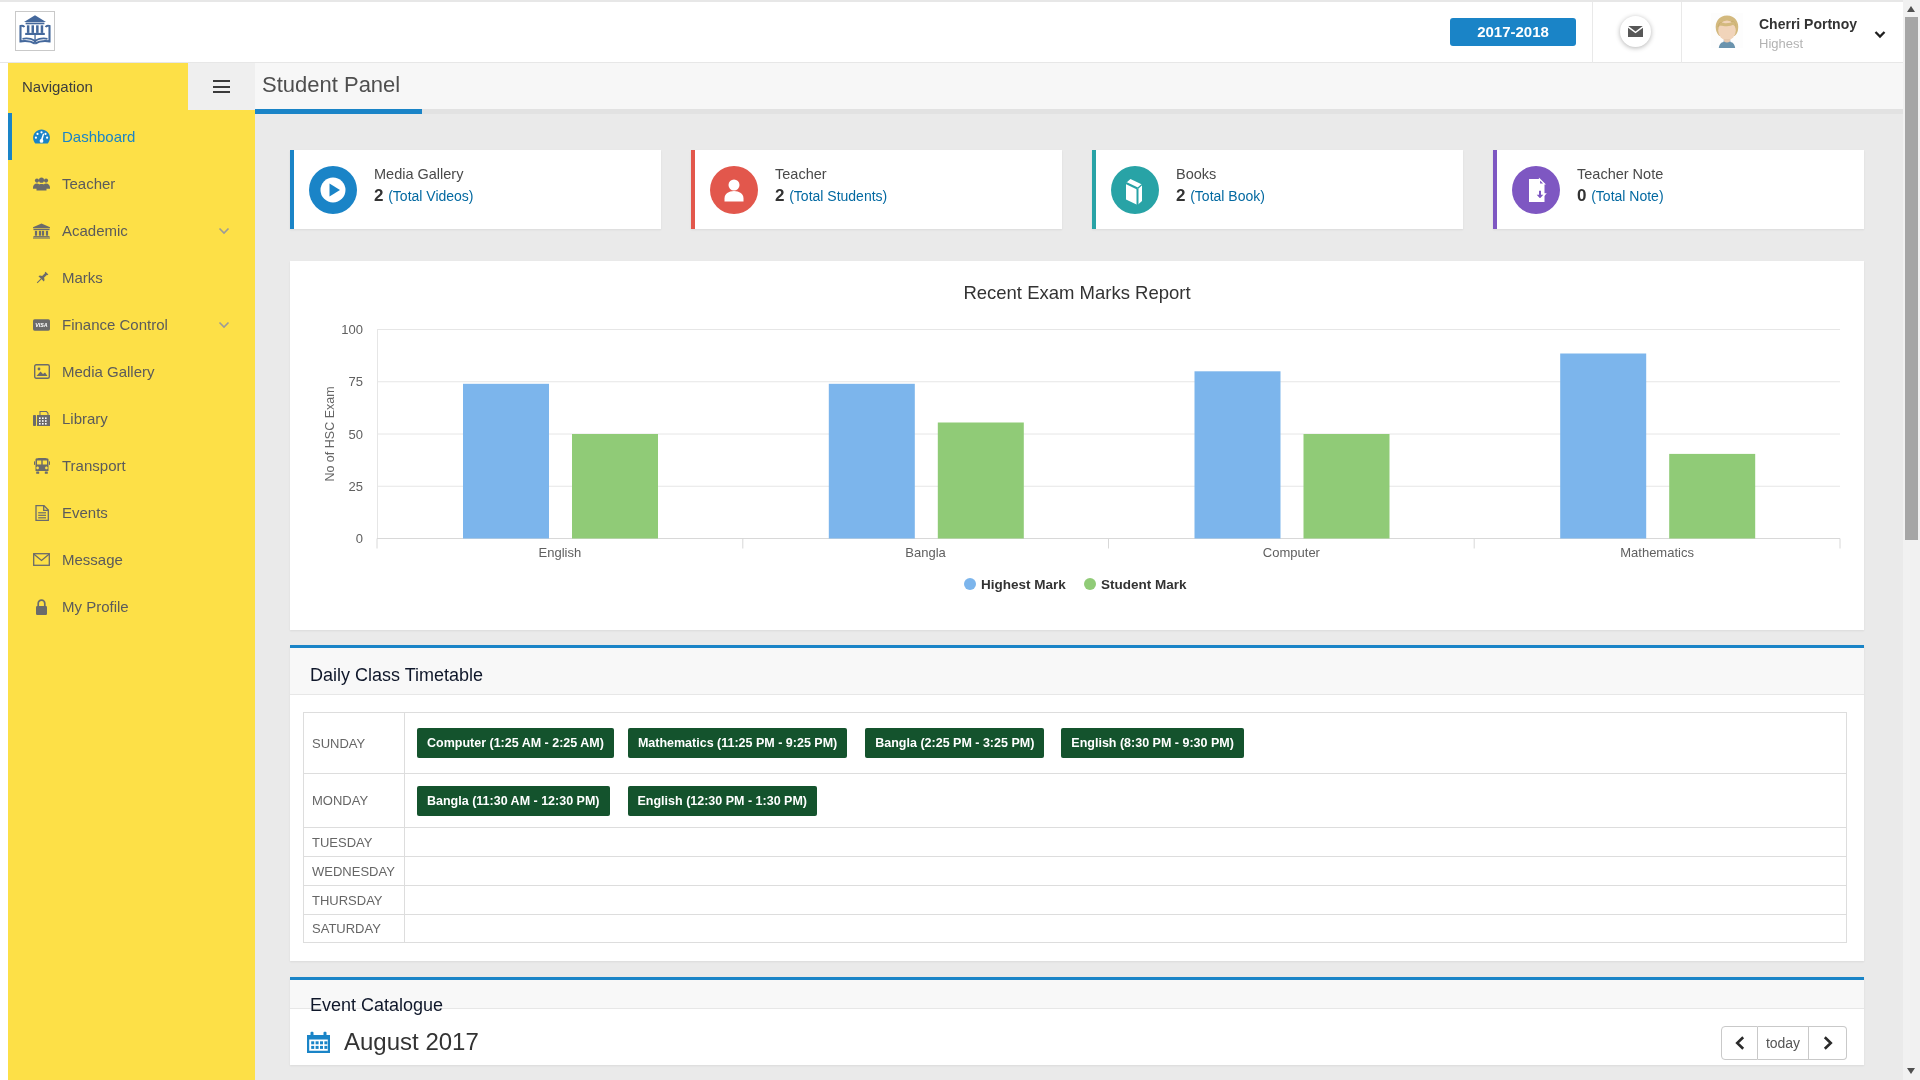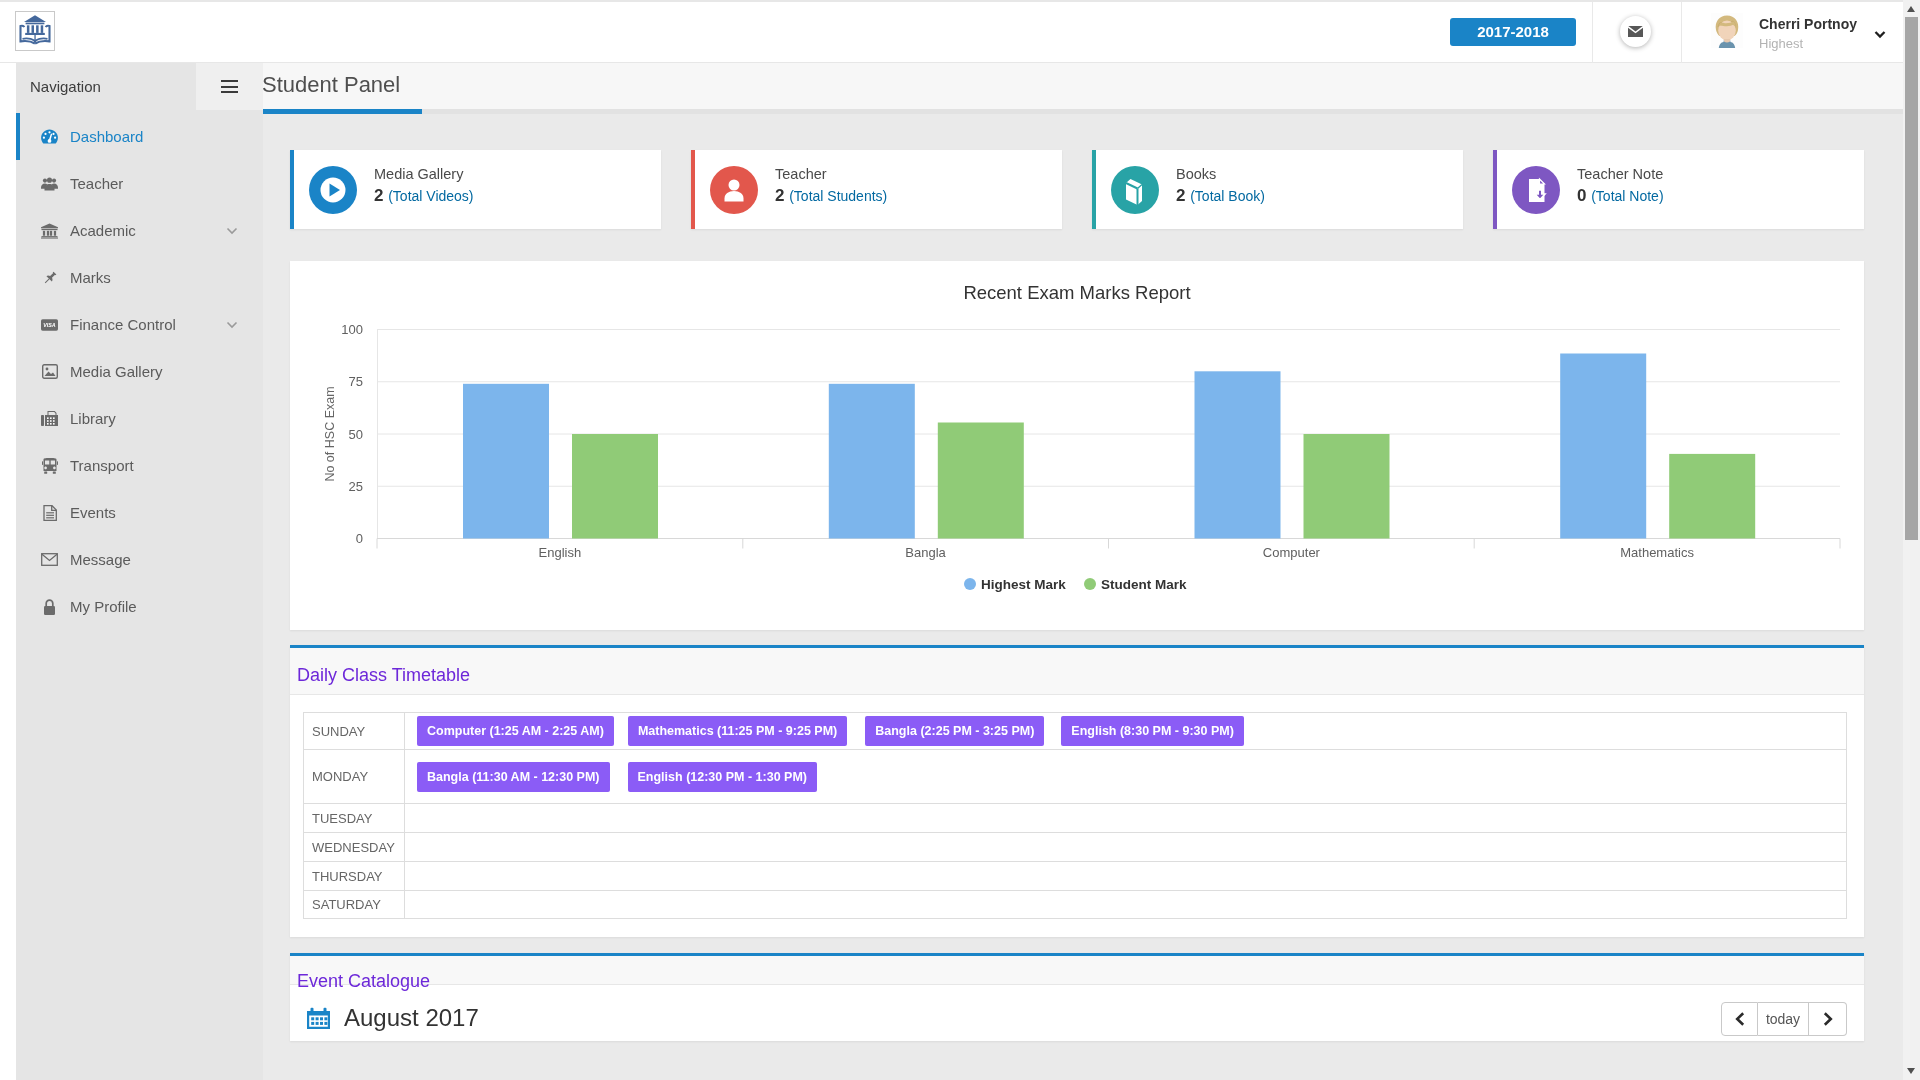--- a/index.html
+++ b/index.html
@@ -7,21 +7,21 @@
 .topbar { position:absolute; left:0; top:0; width:1903px; height:63px; background:#fff; border-bottom:1px solid #e7e7e7; z-index:5; }
 .logobox { position:absolute; left:15px; top:11px; width:40px; height:40px; border:1px solid #c9c9c9; }
 .sessbtn { position:absolute; left:1450px; top:18px; width:126px; height:28px; background:#1a84c7; border-radius:3px; color:#fff; font-size:15px; font-weight:bold; text-align:center; line-height:28px; }
 .tdiv1 { position:absolute; left:1592px; top:0; width:1px; height:63px; background:#e9e9e9; }
 .tdiv2 { position:absolute; left:1681px; top:0; width:1px; height:63px; background:#e9e9e9; }
 .mailcirc { position:absolute; left:1620px; top:16px; width:31px; height:31px; border-radius:50%; background:#fff; box-shadow:0 1px 5px rgba(0,0,0,0.3); text-align:center; }
 .avatar { position:absolute; left:1711px; top:13px; width:32px; height:35px; overflow:hidden; }
 .uname { position:absolute; left:1759px; top:16px; font-size:14px; font-weight:bold; color:#333; }
 .urole { position:absolute; left:1759px; top:36px; font-size:13px; color:#b3b3b3; }
 .uchev { position:absolute; left:1874px; top:25px; }
-.sidebar { position:absolute; left:16px; top:63px; width:247px; height:1017px; background:#e5e5e5; z-index:4; }
+.sidebar { position:absolute; left:8px; top:63px; width:247px; height:1017px; background:#fde047; z-index:4; }
 .navhead { position:relative; height:47px; }
 .navhead .ntxt { position:absolute; left:14px; top:15px; font-size:15px; color:#3d3d3d; }
 .hambox { position:absolute; right:0; top:0; width:67px; height:47px; background:#efefef; }
 .hambars { position:absolute; left:25px; top:17px; width:17px; }
 .hambars div { height:2.2px; background:#3a3a3a; margin-bottom:3.4px; }
 .menu { margin-top:3px; }
 .mitem { position:relative; height:47px; line-height:47px; font-size:15px; color:#5b5b5b; }
 .mitem .mico { position:absolute; left:25px; top:0; width:17px; height:47px; display:flex; align-items:center; justify-content:center; }
 .mitem .mtxt { position:absolute; left:54px; top:0; }
 .mitem .mchev { position:absolute; right:25px; top:20px; line-height:0; }
@@ -40,26 +40,26 @@
 .scard .t1 { position:absolute; left:80px; top:16px; font-size:14.5px; color:#4a4a4a; }
 .scard .t2 { position:absolute; left:80px; top:36px; font-size:17px; font-weight:bold; color:#333; }
 .scard .t2 span { font-weight:normal; font-size:14px; color:#0369a1; }
 .c-blue { border-color:#1a84c7; } .c-blue .circ { background:#1a84c7; }
 .c-red { border-color:#e2574c; } .c-red .circ { background:#e2574c; }
 .c-teal { border-color:#28a3a6; } .c-teal .circ { background:#28a3a6; }
 .c-purple { border-color:#7e57c2; } .c-purple .circ { background:#7e57c2; }
 .chartcard { margin:32px 0 0 43px; width:1574px; height:369px; background:#fff; box-shadow:0 1px 2px rgba(0,0,0,0.07); }
 .seccard { margin:15px 0 0 43px; width:1574px; background:#fff; border-top:3px solid #1a84c7; box-shadow:0 1px 2px rgba(0,0,0,0.07); }
 .sechead { height:47px; background:#f8f8f8; border-bottom:1px solid #e7e7e7; }
-.sechead span { display:inline-block; margin-left:7px; margin-top:17px; font-size:18px; color:#6d28d9; }
+.sechead span { display:inline-block; margin-left:20px; margin-top:17px; font-size:18px; color:#0f172a; }
 .ttwrap { padding:17px 17px 18px 13px; }
 table.tt { border-collapse:collapse; width:100%; }
 table.tt td { border:1px solid #ddd; }
 td.day { width:101px; padding-left:8px; font-size:13px; color:#666; }
-.slot { display:inline-block; height:30px; line-height:30px; background:#8b5cf6; color:#fff; font-size:12.5px; font-weight:bold; border-radius:2px; padding:0 10px; margin-right:14px; vertical-align:middle; }
+.slot { display:inline-block; height:30px; line-height:30px; background:#14532d; color:#fff; font-size:12.5px; font-weight:bold; border-radius:2px; padding:0 10px; margin-right:14px; vertical-align:middle; }
 .evbody { position:relative; height:56px; }
 .evmonth { position:absolute; left:13px; top:19px; font-size:24px; color:#333; }
 .evcalico { position:absolute; left:17px; top:22px; }
 .fcbtns { position:absolute; right:17px; top:17px; height:34px; }
 .fcbtn svg { display:block; margin:10px auto 0; }
 .fcbtn { display:inline-block; height:34px; line-height:32px; background:#fff; border:1px solid #c9c9c9; font-size:14px; color:#333; text-align:center; vertical-align:top; }
 .scrollbar { position:absolute; right:0; top:0; width:17px; height:1080px; background:#f1f1f1; z-index:10; }
 .sb-thumb { position:absolute; left:2px; top:17px; width:13px; height:523px; background:#a6a6a6; border-radius:0px; }
 .sb-up { position:absolute; left:4px; top:6px; width:0; height:0; border-left:4.5px solid transparent; border-right:4.5px solid transparent; border-bottom:6px solid #505050; }
 .sb-down { position:absolute; left:4px; bottom:6px; width:0; height:0; border-left:4.5px solid transparent; border-right:4.5px solid transparent; border-top:6px solid #505050; }
@@ -362,21 +362,21 @@
         <circle cx="680" cy="323" r="6" fill="#7cb5ec"></circle>
         <text x="691" y="327.5" font-size="13.5" font-weight="bold" fill="#333">Highest Mark</text>
         <circle cx="800" cy="323" r="6" fill="#90cb77"></circle>
         <text x="811" y="327.5" font-size="13.5" font-weight="bold" fill="#333">Student Mark</text>
       </svg></div>
   <div class="seccard">
     <div class="sechead"><span>Daily Class Timetable</span></div>
     <div class="ttwrap">
       <table class="tt">
         <tbody>
-            <tr style="height:37px;">
+            <tr style="height:61px;">
               <td class="day">SUNDAY</td>
               <td style="padding-left:12px;">
           <span class="slot">Computer (1:25 AM - 2:25 AM)</span><span class="slot" style="margin-right:18px;">Mathematics (11:25 PM - 9:25 PM)</span><span class="slot" style="margin-right:17px;">Bangla (2:25 PM - 3:25 PM)</span><span class="slot">English (8:30 PM - 9:30 PM)</span>
         </td>
             </tr>
         <tr style="height:54px;">
               <td class="day">MONDAY</td>
               <td style="padding-left:12px;">
           <span class="slot" style="margin-right:18px;">Bangla (11:30 AM - 12:30 PM)</span><span class="slot">English (12:30 PM - 1:30 PM)</span>
         </td>

